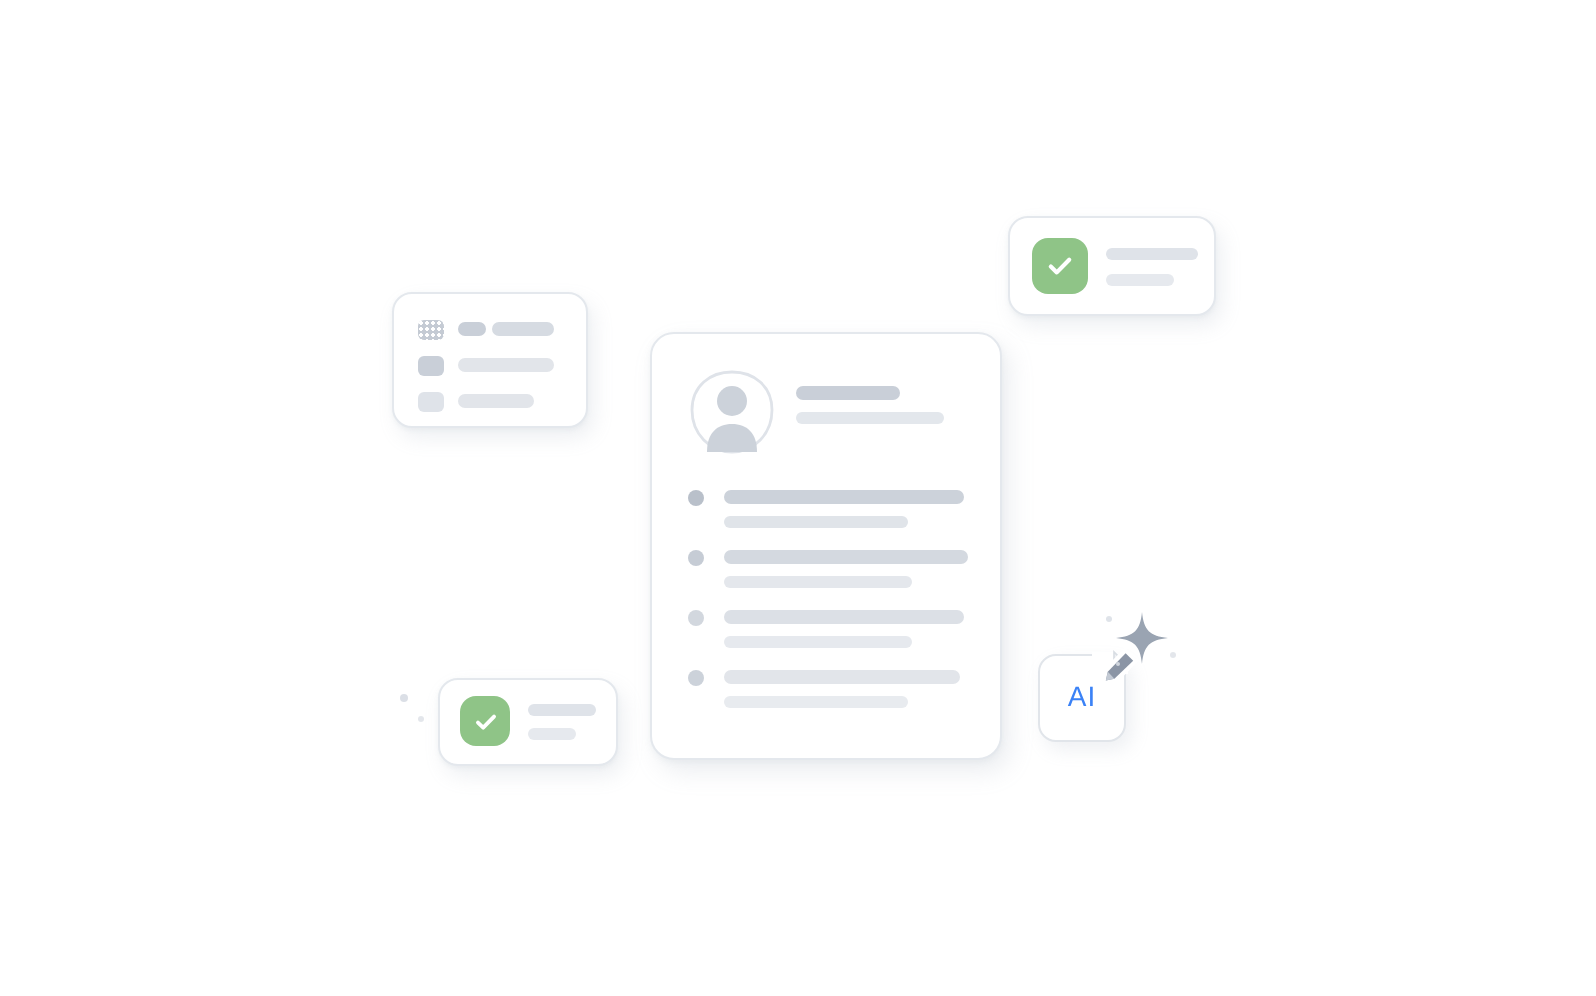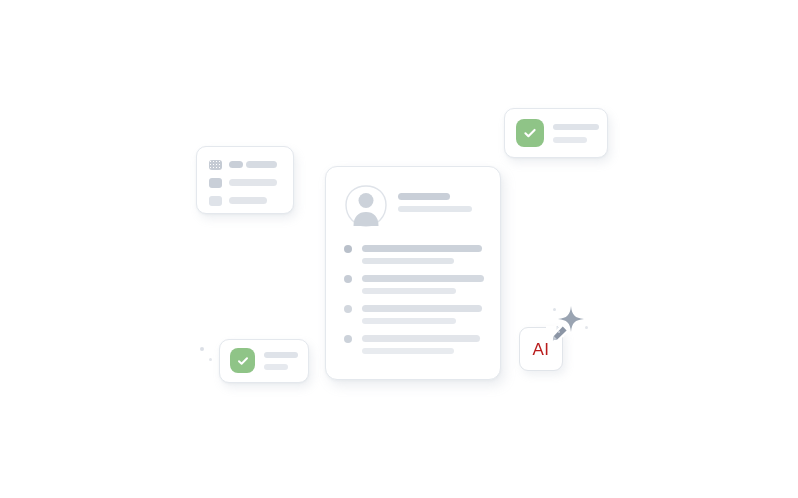--- a/index.html
+++ b/index.html
@@ -120,23 +120,23 @@
     border: 1px solid #e1e5ea;
     border-radius: 9px;
     box-shadow: 3px 4px 9px rgba(150,162,178,0.16);
   }
   #ai-label {
     position: absolute;
     left: 0; right: 0;
     top: 12px;
     text-align: center;
     font-family: "Liberation Sans", sans-serif;
-    font-size: 17px;
+    font-size: 14px;
     letter-spacing: 0.5px;
-    color: #b91c1c;
+    color: #3b82f6;
   }
   #ai-pen { position: absolute; left: 24px; top: -4px; }
   #sparkle { position: absolute; left: 558px; top: 306px; }
 
   .dot {
     position: absolute;
     border-radius: 50%;
     background: #d7dce3;
   }
 </style>

